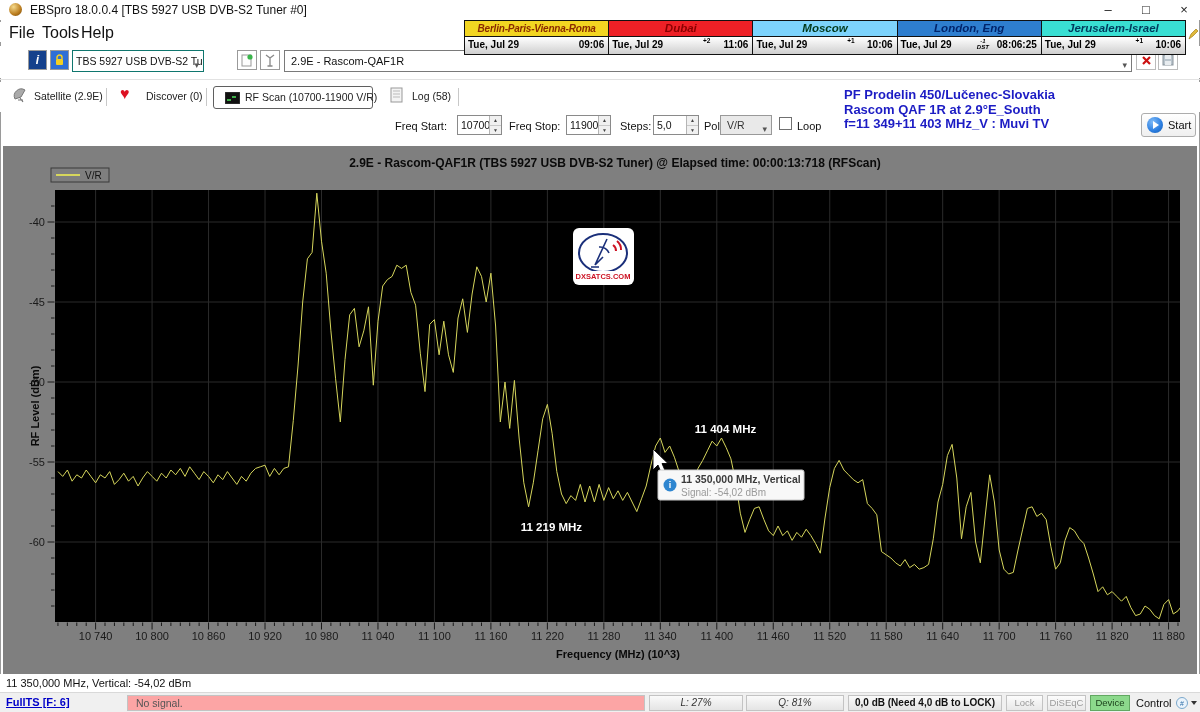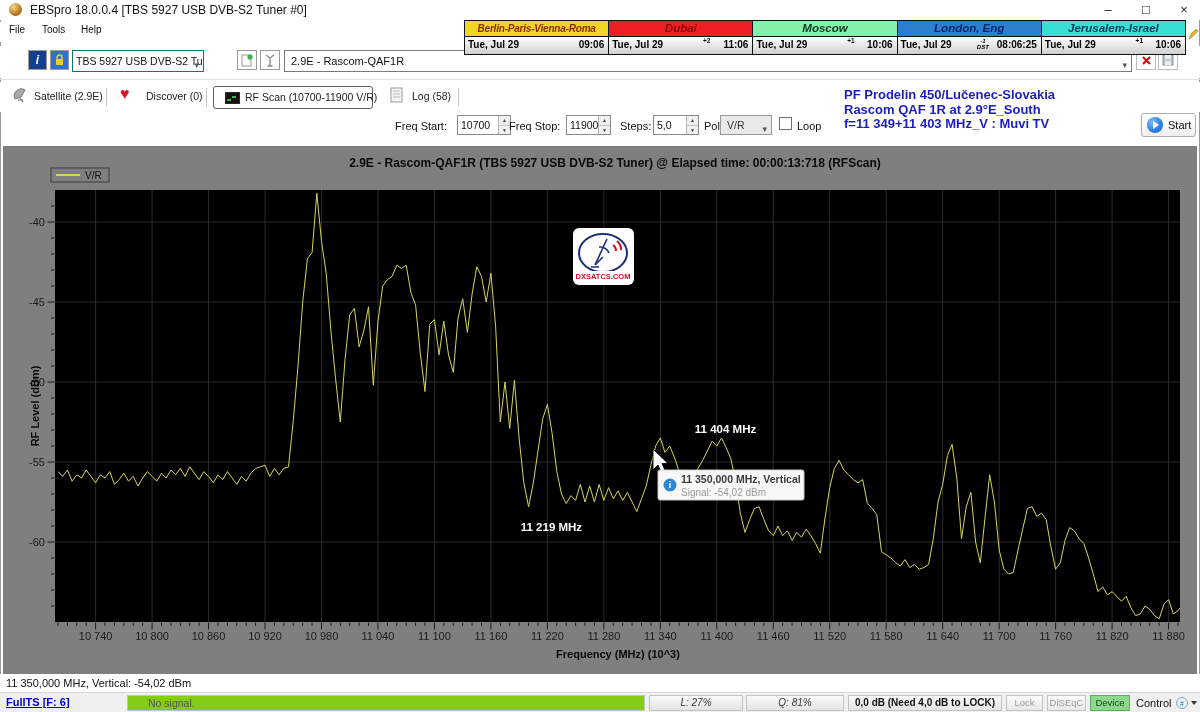--- a/index.html
+++ b/index.html
@@ -5,21 +5,21 @@
 *{margin:0;padding:0;box-sizing:border-box;font-family:"Liberation Sans",sans-serif}
 body{width:1200px;height:712px;position:relative;background:#fff;overflow:hidden;box-shadow:inset 0 0 0 1px #9a9a9a}
 .abs{position:absolute}
 
 .titlebar{position:absolute;top:0;left:0;width:100%;height:20px;background:#fff}
 .appicon{position:absolute;left:9px;top:3px;width:13px;height:13px;border-radius:50%;background:radial-gradient(circle at 35% 30%,#f5d98a,#b97b1d 60%,#6b4207)}
 .wtitle{position:absolute;left:30px;top:3px;font-size:12px;color:#111}
 .wbtn{position:absolute;top:1px;width:30px;height:18px;text-align:center;font-size:13px;color:#222;line-height:18px}
 
 .menubar{position:absolute;top:22px;left:0;width:460px;height:20px;background:#fff}
-.menuitem{position:absolute;top:2px;font-size:10px;color:#111}
+.menuitem{position:absolute;top:2px;font-size:16px;color:#111}
 
 .clocks{position:absolute;left:464px;top:20px;width:722px;height:35px;display:flex;border:1px solid #111;z-index:6;background:#fff}
 .clock{flex:1;border-left:1px solid #111;display:flex;flex-direction:column}
 .clock:first-child{border-left:none}
 .clock-h{height:16px;border-bottom:1px solid #111;font-style:italic;font-weight:bold;font-size:11.5px;text-align:center;line-height:15px;white-space:nowrap;overflow:hidden}
 .clock:first-child .clock-h{font-size:10px;letter-spacing:-0.2px}
 .clock-t{height:17px;background:linear-gradient(#ffffff,#cfcfcf);position:relative;font-weight:bold;font-size:10px;color:#000;white-space:nowrap}
 .clock-t .date{position:absolute;left:3px;top:2px}
 .clock-t .time{position:absolute;right:4px;top:2px}
 .clock-t .off{position:absolute;top:0;font-size:6.5px;font-weight:bold}
@@ -49,21 +49,21 @@
 .startbtn .play{width:16px;height:16px;border-radius:50%;background:radial-gradient(circle at 35% 30%,#7db9f7,#2a7de0 60%,#1b5cab);margin:0 5px 0 5px;position:relative;flex:none}
 .startbtn .play:after{content:"";position:absolute;left:6px;top:4px;border-left:6px solid #fff;border-top:4px solid transparent;border-bottom:4px solid transparent}
 
 #chartsvg{position:absolute;left:3px;top:146px}
 
 .statusline{position:absolute;left:0;top:674px;width:100%;height:18px;background:#fff;font-size:11px;color:#111;line-height:18px;padding-left:6px}
 .bottombar{position:absolute;left:0;top:692px;width:100%;height:20px;background:#f0f0f0;border-top:1px solid #d9d9d9}
 .bb{position:absolute;top:2px;height:16px;font-size:10px}
 .bbseg{border:1px solid #c3c3c3;background:linear-gradient(#fafafa,#e4e4e4);text-align:center;line-height:14px;color:#333}
 .fullts{font-size:11px;font-weight:bold;color:#0000c8;text-decoration:underline;top:3px}
-.nosignal{border:1px solid #c3c3c3;background:#84cc16;color:#555;line-height:14px;padding-left:20px;font-size:10.5px}
+.nosignal{border:1px solid #c3c3c3;background:#fca5a5;color:#555;line-height:14px;padding-left:8px;font-size:10.5px}
 .bbbtn{border:1px solid #c3c3c3;background:linear-gradient(#fcfcfc,#e8e8e8);color:#9a9a9a;text-align:center;line-height:14px;font-size:9.5px}
 .devicebtn{border:1px solid #62a862;background:#8cd98c;color:#1c421c;text-align:center;line-height:14px;font-size:9.5px}
 .controllbl{font-size:11px;color:#111;top:4px}
 </style>
 </head>
 <body>
 
 <div class="titlebar">
   <span class="appicon"></span>
   <span class="wtitle">EBSpro 18.0.0.4 [TBS 5927 USB DVB-S2 Tuner #0]</span>
@@ -88,21 +88,21 @@
   </div>
   <div class="clock">
     <div class="clock-h" style="background: rgb(238, 32, 38); color: rgb(138, 0, 0);">Dubai</div>
     <div class="clock-t">
         <span class="date">Tue, Jul 29</span>
         <span class="off" style="right:42px">+2</span>
         <span class="time">11:06</span>
       </div>
   </div>
   <div class="clock">
-    <div class="clock-h" style="background: #86efac; color: rgb(0, 56, 26); text-align: center;">Moscow</div>
+    <div class="clock-h" style="background: #7dd3fc; color: rgb(0, 56, 26); text-align: center;">Moscow</div>
     <div class="clock-t">
         <span class="date">Tue, Jul 29</span>
         <span class="off" style="right:42px">+1</span>
         <span class="time">10:06</span>
       </div>
   </div>
   <div class="clock">
     <div class="clock-h" style="background: rgb(46, 126, 207); color: rgb(0, 36, 107);">London, Eng</div>
     <div class="clock-t">
         <span class="date">Tue, Jul 29</span>
@@ -181,21 +181,21 @@
   <svg class="abs" style="left:390px;top:5px" width="14" height="17">
       <rect x="1" y="1" width="11" height="14" fill="#f4f4f4" stroke="#999"></rect>
       <path d="M3 4 h7 M3 7 h7 M3 10 h7" stroke="#bbb"></path>
     </svg>
   <span class="tablabel" style="left:412px">Log (58)</span>
   <div class="vsep" style="left:458px"></div>
 </div>
 
 <div>
   <span class="ctllabel" style="left:395px">Freq Start:</span>
-  <div class="spin" style="left:457px;width:54px"><span>10700</span><span class="arr">
+  <div class="spin" style="left:457px;width:45px"><span>10700</span><span class="arr">
         <span>▲</span>
         <span>▼</span>
       </span></div>
   <span class="ctllabel" style="left:509px">Freq Stop:</span>
   <div class="spin" style="left:566px;width:45px"><span>11900</span><span class="arr">
         <span>▲</span>
         <span>▼</span>
       </span></div>
   <span class="ctllabel" style="left:620px">Steps:</span>
   <div class="spin" style="left:653px;width:46px"><span>5,0</span><span class="arr">

